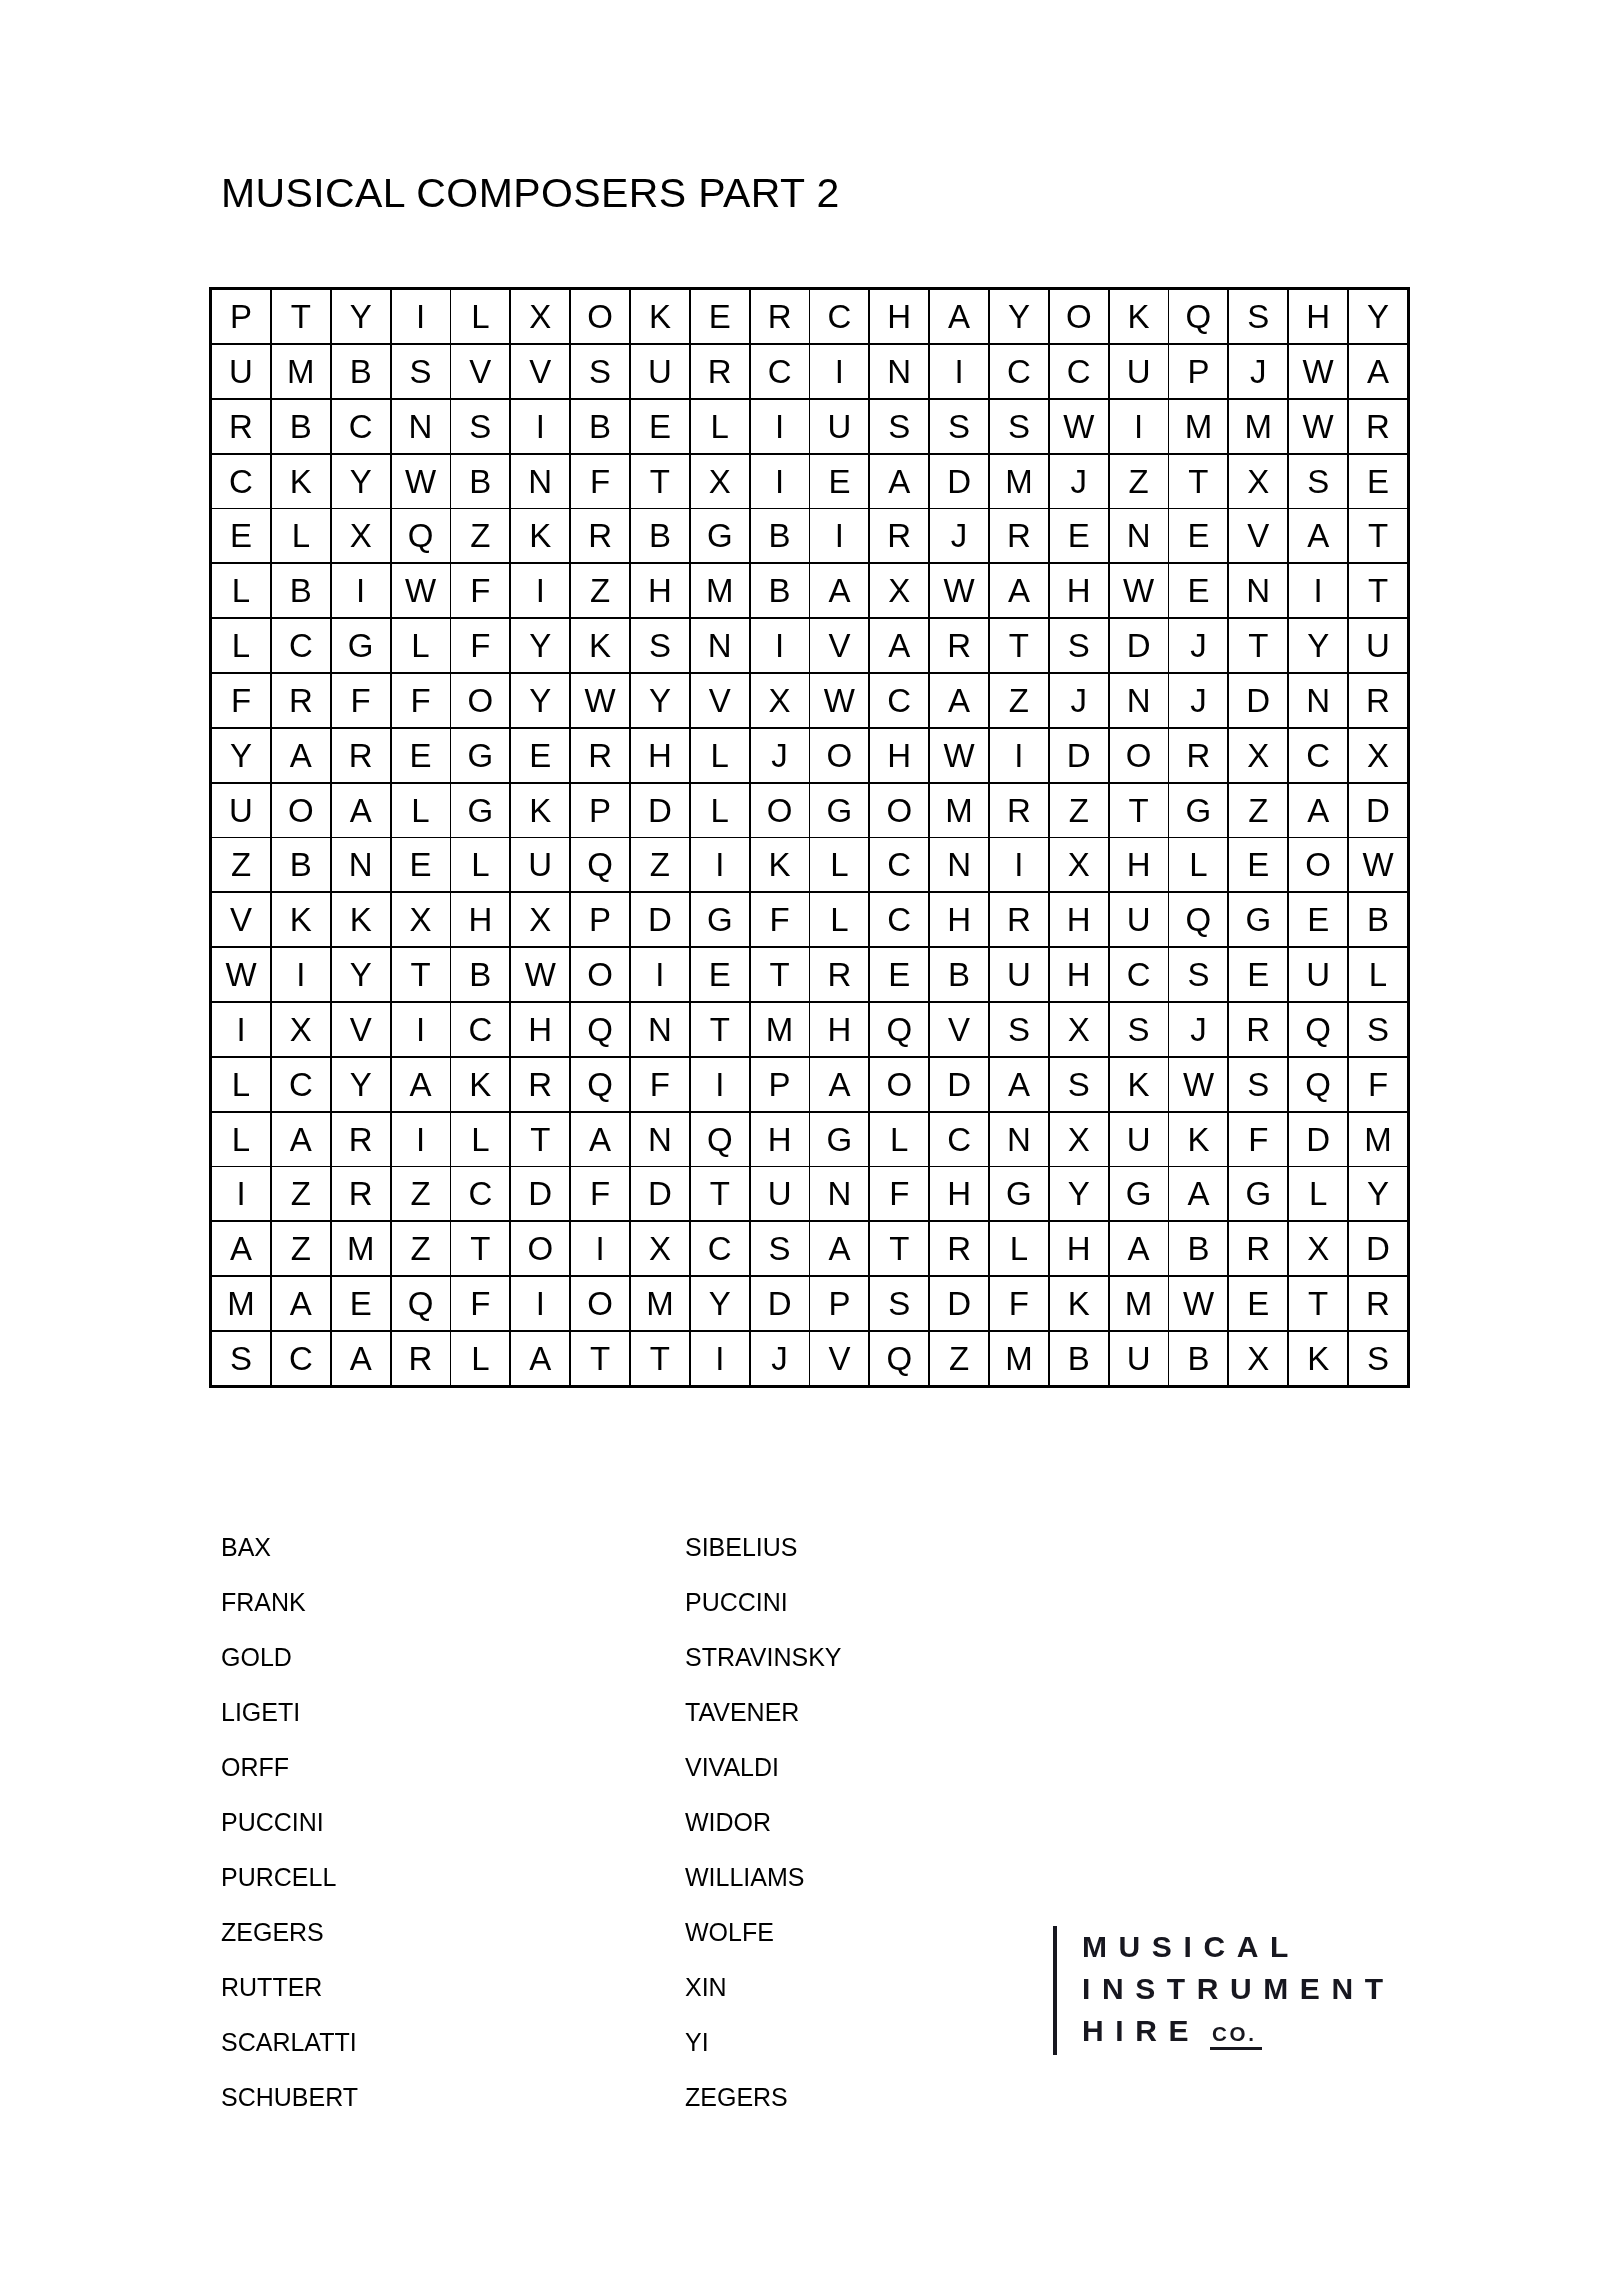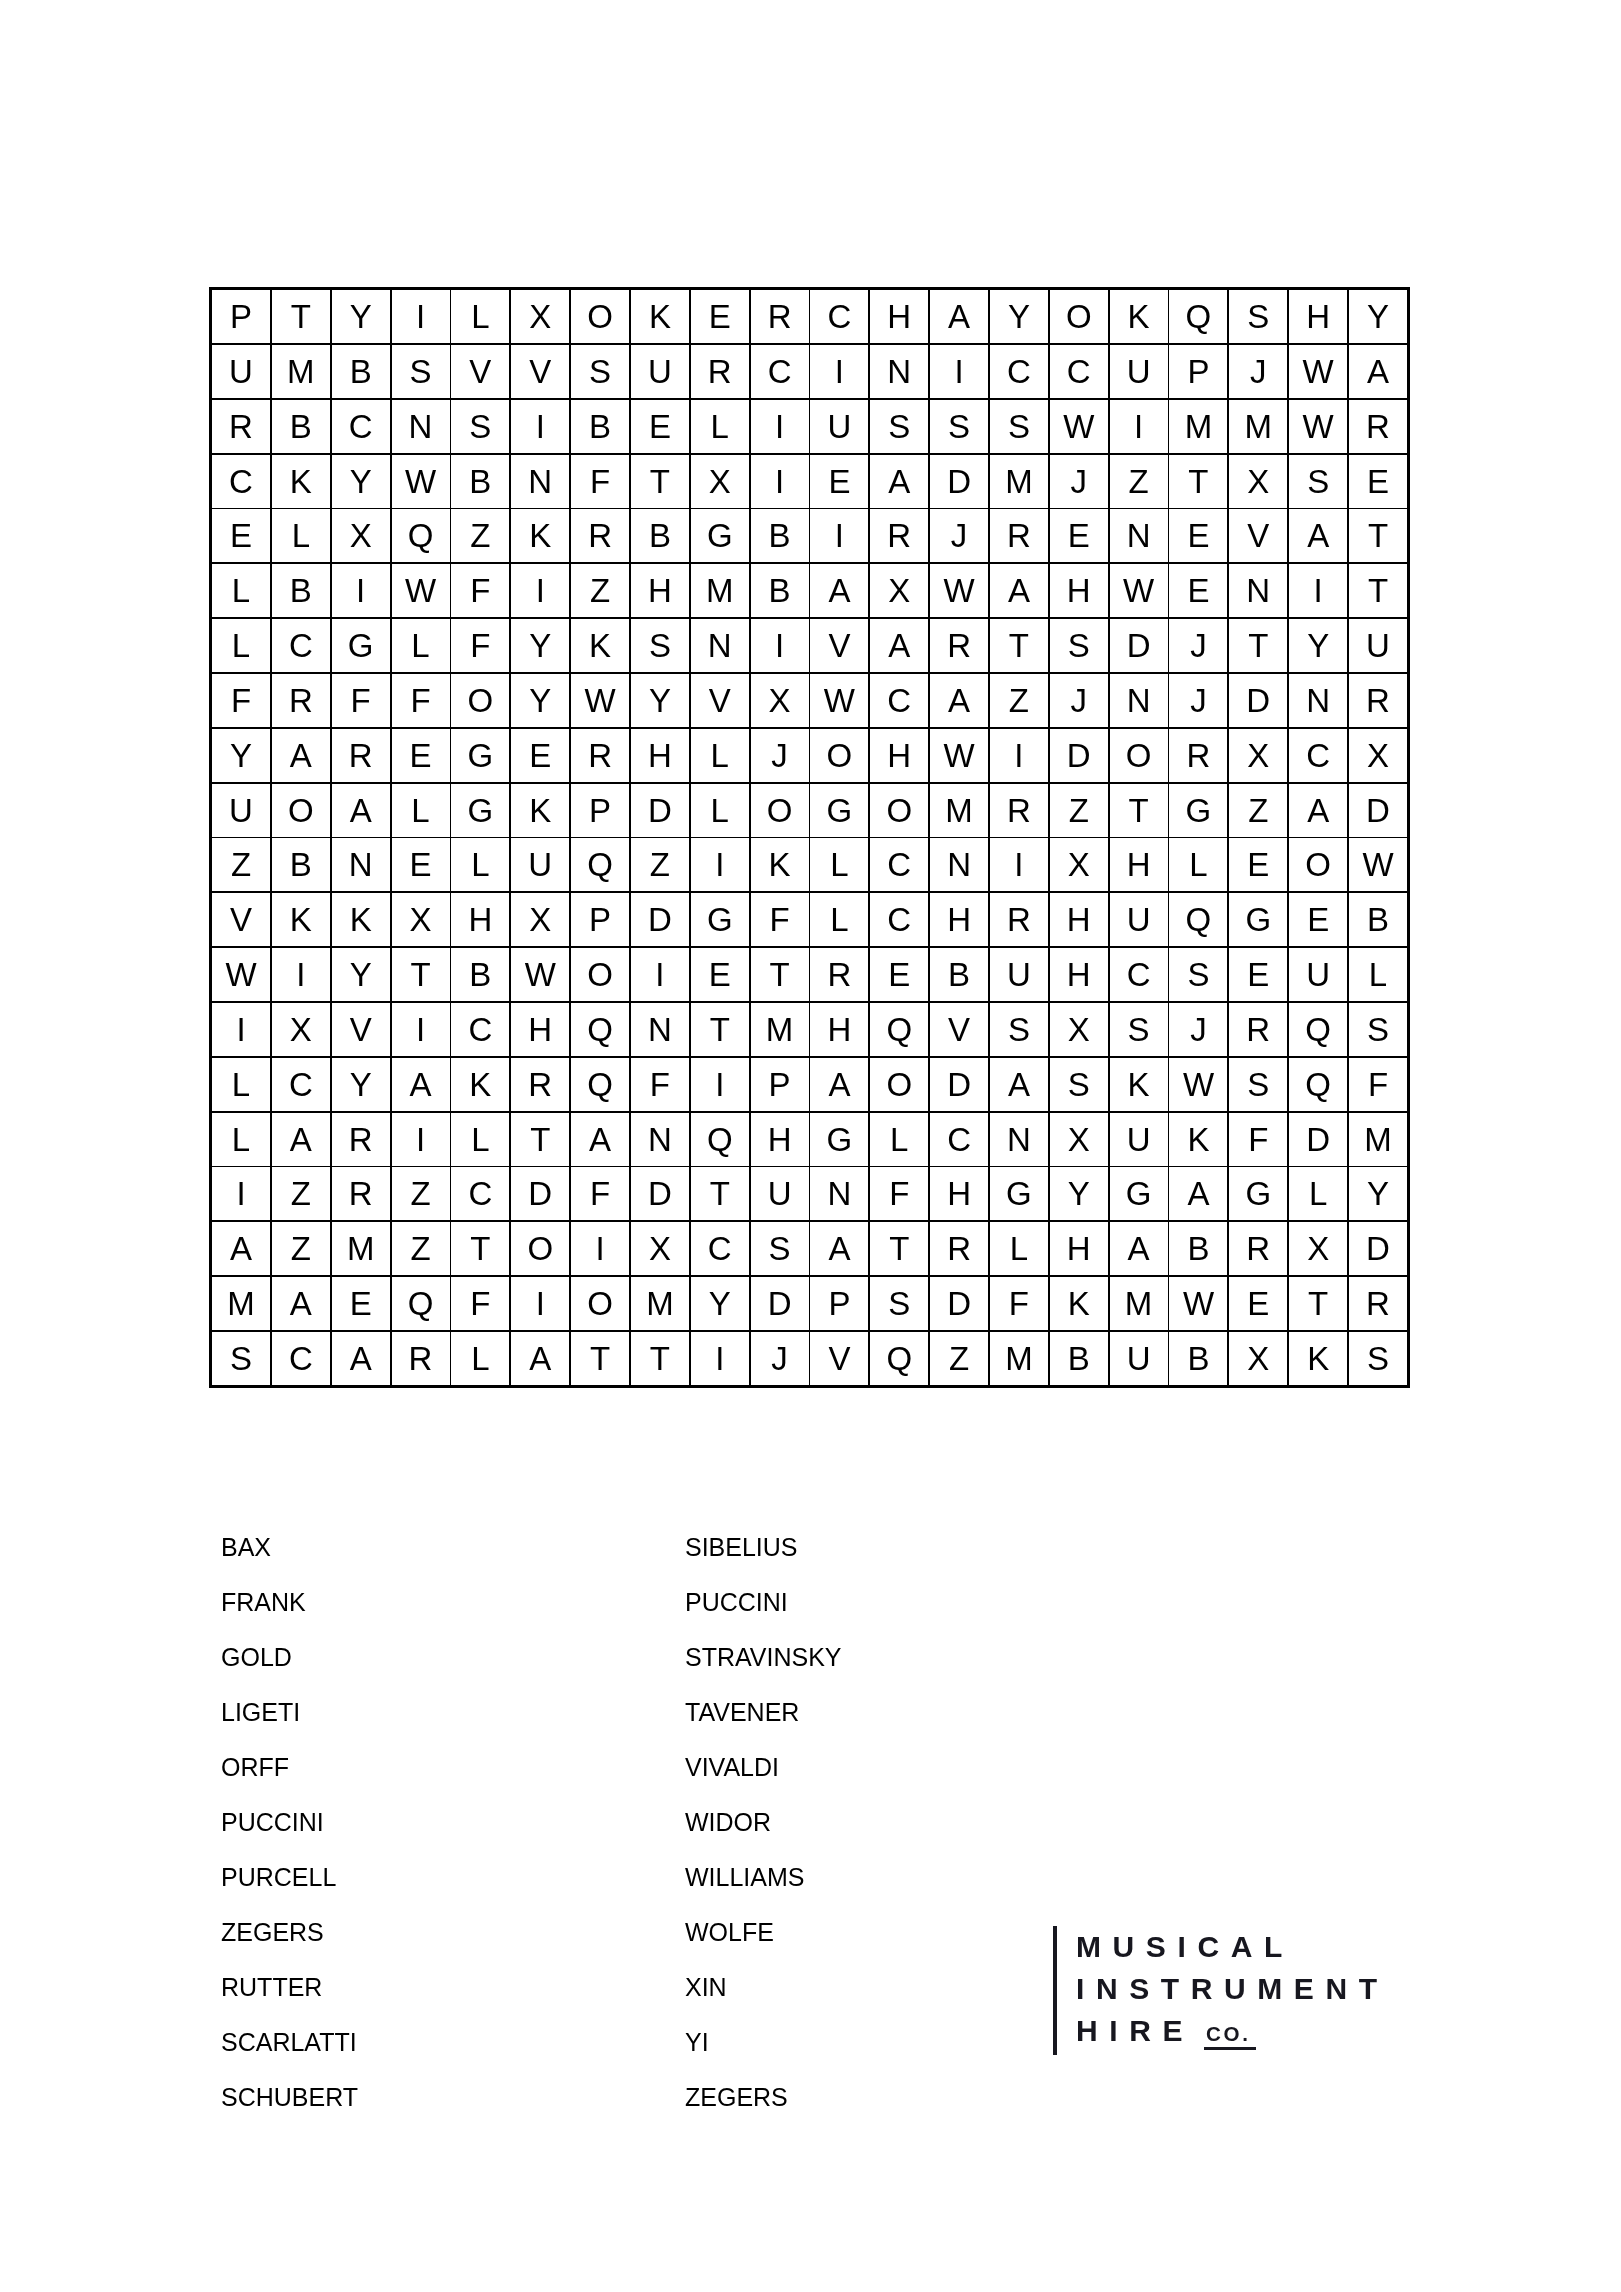--- a/index.html
+++ b/index.html
@@ -57,21 +57,21 @@
   .word {
     height: 55px;
     line-height: 55px;
     white-space: nowrap;
   }
   .logo {
     position: absolute;
     left: 1053px;
     top: 1926px;
     border-left: 4.5px solid #17171f;
-    padding-left: 19px;
+    padding-left: 25px;
     font-weight: 700;
     color: #17171f;
   }
   .logo-line {
     font-size: 30px;
     letter-spacing: 11.6px;
     line-height: 42px;
     white-space: nowrap;
   }
   .logo-co {
@@ -80,20 +80,21 @@
     border-bottom: 3.6px solid #17171f;
     padding: 0 5.4px 1.8px 1.8px;
     margin-left: 10px;
   }
 </style>
 </head>
 <body>
 
 <div class="page">
 
+  <h1 class="title">MUSICAL COMPOSERS PART 2</h1>
 
   <div class="grid">
       <div class="cell">P</div>
       <div class="cell">T</div>
       <div class="cell">Y</div>
       <div class="cell">I</div>
       <div class="cell">L</div>
       <div class="cell">X</div>
       <div class="cell">O</div>
       <div class="cell">K</div>

